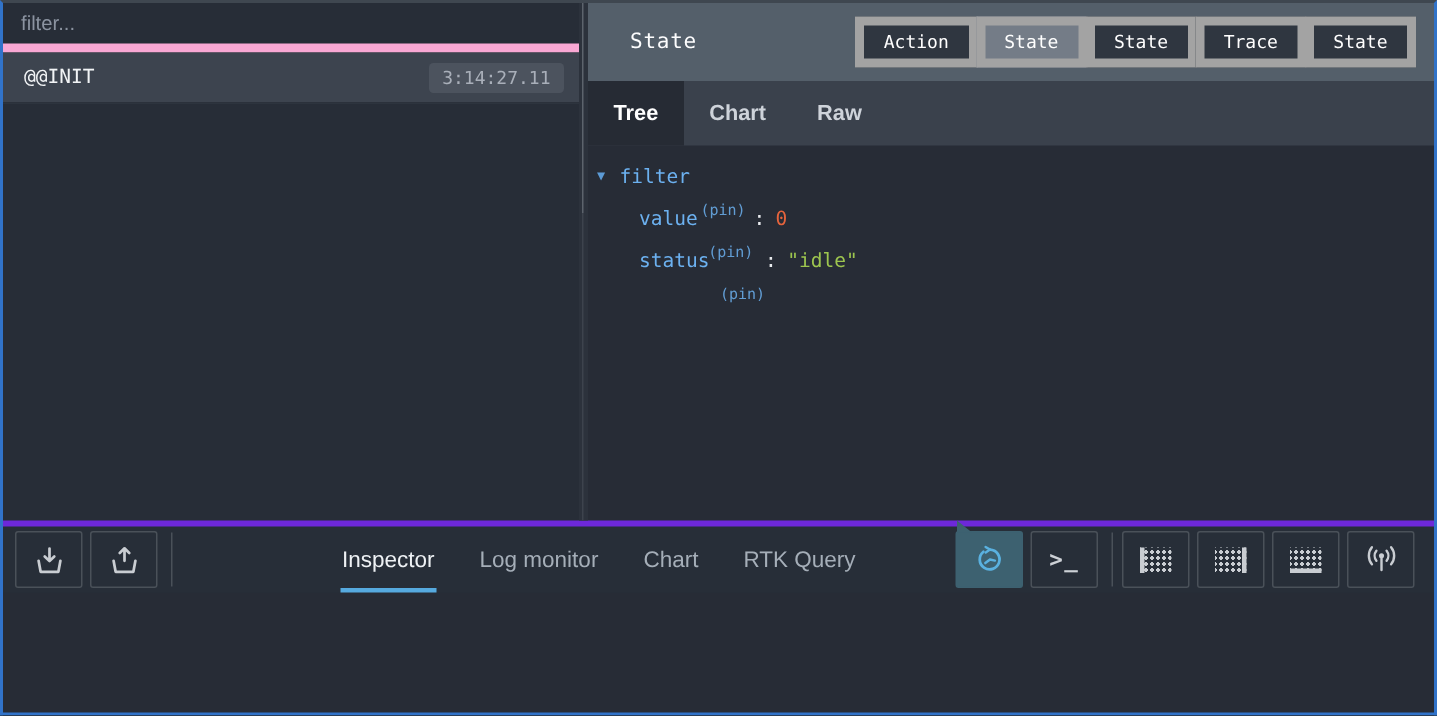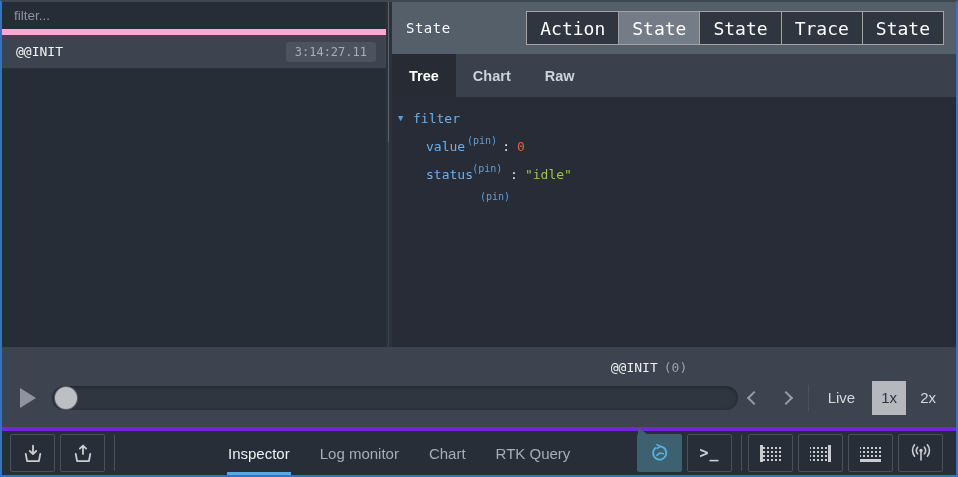--- a/index.html
+++ b/index.html
@@ -32,26 +32,26 @@
   .time-badge {
     background: #4c535e; border-radius: 3px; padding: 3px 9px;
     font-size: 12px; color: #a9afb9;
   }
 
   .v-divider { width: 6px; flex: none; background: #2c323c; position: relative; cursor: col-resize; }
   .v-divider::before { content: ''; position: absolute; left: 2px; top: 0; width: 1px; height: 140px; background: #5c636c; }
   .v-divider::after  { content: ''; position: absolute; left: 2px; top: 140px; width: 1px; bottom: 0; background: #3d434d; }
 
   .right-panel { flex: 1; display: flex; flex-direction: column; background: #272c36; min-width: 0; }
-  .state-header { height: 52px; flex: none; background: #545f6a; display: flex; align-items: center; justify-content: space-between; padding: 0 12px 0 14px; }
+  .state-header { height: 52px; flex: none; background: #545f6a; display: flex; align-items: center; justify-content: space-between; padding: 0 12px 0 28px; }
   .state-title { font-size: 14px; color: #fdfdfe; letter-spacing: .5px; }
   .tab-group { display: flex; height: 34px; }
   .tab-btn {
-    font-family: "DejaVu Sans Mono", monospace; font-size: 18px; color: #fff;
-    background: #2f3640; border: 1px solid #a3a3a3; padding: 0 13px;
+    font-family: "DejaVu Sans Mono", monospace; font-size: 12px; color: #fff;
+    background: #2f3640; border: 6px solid #a3a3a3; padding: 0 13px;
     display: flex; align-items: center; cursor: pointer;
   }
   .tab-btn + .tab-btn { margin-left: -1px; }
   .tab-btn.sel { background: #747c87; }
 
   .subtabs { height: 43px; flex: none; background: #3a414c; display: flex; font-weight: bold; }
   .subtab { padding: 0 17px; display: flex; align-items: center; font-size: 14.5px; color: #ced3da; cursor: pointer; }
   .subtab.sel { background: #262b34; color: #fff; }
 
   .tree { flex: 1; padding: 7px 0 0 6px; font-size: 13px; }
@@ -161,41 +161,20 @@
             <span class="t-key">status</span>
             <span class="t-pin">(pin)</span>
             <span class="t-colon">:</span>
             <span class="t-str">"idle"</span>
           </div>
         </div>
       </div>
     </div>
   </div>
 
-  <div class="playback">
-    <div class="pb-label mono">
-      <span>@@INIT</span><span class="dim">(0)</span>
-    </div>
-    <div class="pb-controls">
-      <div class="play-btn"></div>
-      <div class="slider">
-        <div class="slider-thumb"></div>
-      </div>
-      <div class="chev-btn">
-          <span class="chev left"></span>
-        </div>
-      <div class="chev-btn">
-          <span class="chev right"></span>
-        </div>
-      <div class="pb-divider"></div>
-      <span class="live-label">Live</span>
-      <span class="speed sel">1x</span>
-      <span class="speed">2x</span>
-    </div>
-  </div>
 
   <div class="toolbar">
     <div class="tool-left">
       <button class="icon-btn">
         <span>
           <svg width="22" height="20" viewBox="0 0 24 22" fill="none" stroke="#c9cdd2" stroke-width="2" stroke-linecap="round" stroke-linejoin="round">
             <path d="M4 12 L5.5 20 H18.5 L20 12"></path>
             <path d="M12 3 V12 M8.5 8.8 L12 12.2 L15.5 8.8"></path>
           </svg>
         </span>

